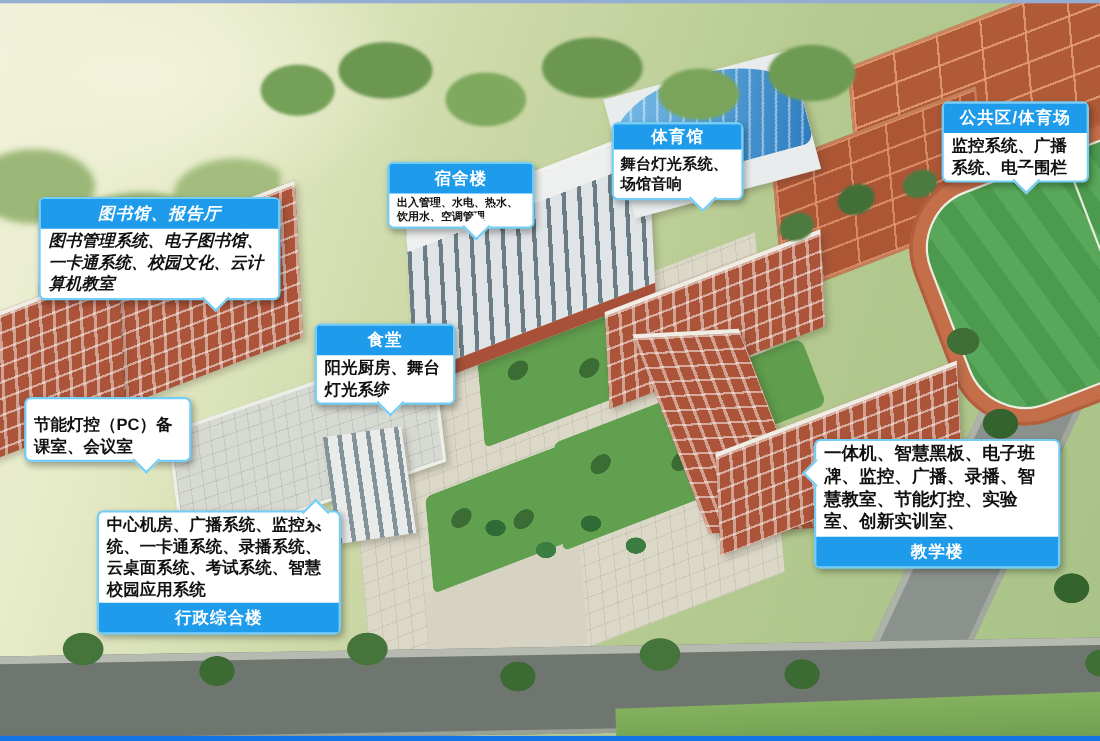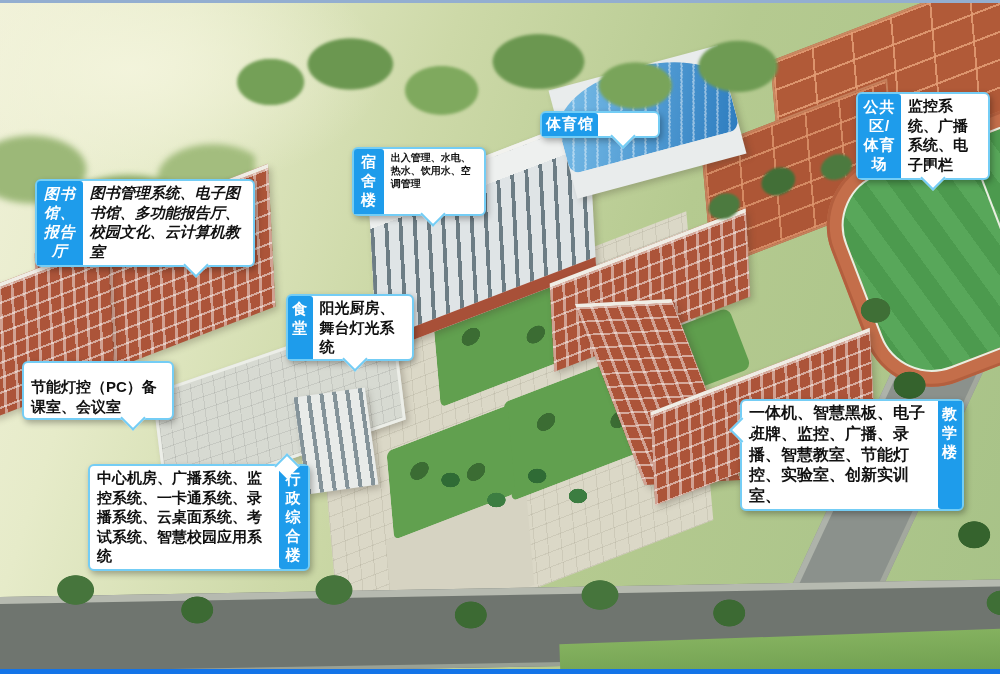--- a/index.html
+++ b/index.html
@@ -114,42 +114,42 @@
     background:#5f9e4d;border-radius:8px;}
   .b-office{left:152px;top:352px;width:248px;height:102px;z-index:3;transform:rotate(-19deg) skewX(-12deg);
     background-color:#d7dad2;border:3px solid #eceee8;box-shadow:3px 4px 6px rgba(60,50,40,.25);
     background-image:repeating-linear-gradient(0deg,rgba(0,0,0,.08) 0 1px,transparent 1px 12px),
       repeating-linear-gradient(90deg,rgba(0,0,0,.08) 0 1px,transparent 1px 12px);}
   .b-tower{left:300px;top:392px;width:72px;height:98px;z-index:3;transform:rotate(-8deg);
     background-color:#e8ebe9;box-shadow:3px 4px 6px rgba(60,50,40,.25);
     background-image:repeating-linear-gradient(90deg,rgba(90,110,120,.7) 0 4px,transparent 4px 13px);}
 
   
-  .callout{position:absolute;z-index:10;display:flex;flex-direction:row;
+  .callout{position:absolute;z-index:10;display:flex;flex-direction:column;
     background:var(--callout-body-bg,#fff);border:2px solid var(--callout-border,#74cdf5);
     border-radius:6px;box-shadow:2px 3px 6px rgba(0,0,0,.3);}
   .co-title{background:var(--callout-header-bg,#1e9ceb);color:var(--callout-header-text,#fff);
     font-weight:bold;text-align:center;padding:4px 4px;font-size:15px;letter-spacing:1px;}
   .t-top .co-title{border-radius:3px 3px 0 0;order:0;}
   .t-top .co-body{order:1;}
   .t-bottom .co-title{border-radius:0 0 3px 3px;order:1;}
   .t-bottom .co-body{order:0;}
   .co-body{padding:2px 7px;font-size:15px;font-weight:600;color:var(--callout-body-text,#111);
     line-height:1.3;}
   .tail{position:absolute;width:16px;height:16px;background:var(--callout-body-bg,#fff);z-index:2;}
   .tail-down{bottom:-9px;transform:rotate(45deg);
     border-right:2px solid var(--callout-border,#74cdf5);border-bottom:2px solid var(--callout-border,#74cdf5);}
   .tail-up{top:-9px;transform:rotate(45deg);
     border-left:2px solid var(--callout-border,#74cdf5);border-top:2px solid var(--callout-border,#74cdf5);}
   .tail-left{left:-9px;transform:rotate(45deg);
     border-left:2px solid var(--callout-border,#74cdf5);border-bottom:2px solid var(--callout-border,#74cdf5);}
 
   .co-library{left:35px;top:179px;width:216px;font-style:italic;}   .co-library .tail{left:150px;}
   .co-dorm{left:352px;top:147px;width:130px;font-size:14px;justify-content:flex-end;} .co-dorm .co-body{font-size:10px;} .co-dorm .tail{left:70px;}
-  .co-gym{left:540px;top:111px;width:116px;}      .co-gym .co-body{font-size:14px;padding:4px 6px;} .co-gym .co-title{padding:2px 4px;} .co-gym .tail{left:72px;}
+  .co-gym{left:556px;top:111px;width:116px;}      .co-gym .co-body{font-size:14px;padding:4px 6px;} .co-gym .co-title{padding:2px 4px;} .co-gym .tail{left:72px;}
   .co-public{left:856px;top:92px;width:130px;}    .co-public .tail{left:66px;}
   .co-canteen{left:286px;top:294px;width:124px;}  .co-canteen .tail{left:58px;}
   .co-office{left:22px;top:361px;width:148px;}    .co-office .co-body{padding-top:14px;} .co-office .tail{left:100px;}
   .co-admin{left:88px;top:464px;width:218px;}     .co-admin .tail{left:188px;}
   .co-teach{left:740px;top:399px;width:220px;}    .co-teach .co-body{font-size:16px;} .co-teach .tail{top:20px;}
   .co-gate{left:408px;top:574px;width:156px;}     .co-gate .tail{top:24px;}
 </style>
 </head>
 <body>
 
@@ -183,32 +183,33 @@
   <div class="sc brick b-teach-b"></div>
   <div class="sc brick b-teach-c"></div>
   <div class="sc b-office"></div>
   <div class="sc b-tower"></div>
   <div class="sc road-bottom"></div>
   <div class="sc grass-bottom"></div>
   <div class="sc trees-bottom"></div>
 
   <div class="callout t-top co-library">
     <div class="co-title">图书馆、报告厅</div>
-    <div class="co-body">图书管理系统、电子图书馆、多功能报告厅、校园文化、云计算机教室</div>
+    <div class="co-body">图书管理系统、电子图书馆、一卡通系统、校园文化、云计算机教室</div>
     <div class="tail tail-down"></div>
   </div>
 
   <div class="callout t-top co-dorm">
     <div class="co-title">宿舍楼</div>
     <div class="co-body">出入管理、水电、热水、饮用水、空调管理</div>
     <div class="tail tail-down"></div>
   </div>
 
   <div class="callout t-top co-gym">
     <div class="co-title">体育馆</div>
+    <div class="co-body">舞台灯光系统、场馆音响</div>
     <div class="tail tail-down"></div>
   </div>
 
   <div class="callout t-top co-public">
     <div class="co-title">公共区/体育场</div>
     <div class="co-body">监控系统、广播系统、电子围栏</div>
     <div class="tail tail-down"></div>
   </div>
 
   <div class="callout t-top co-canteen">

